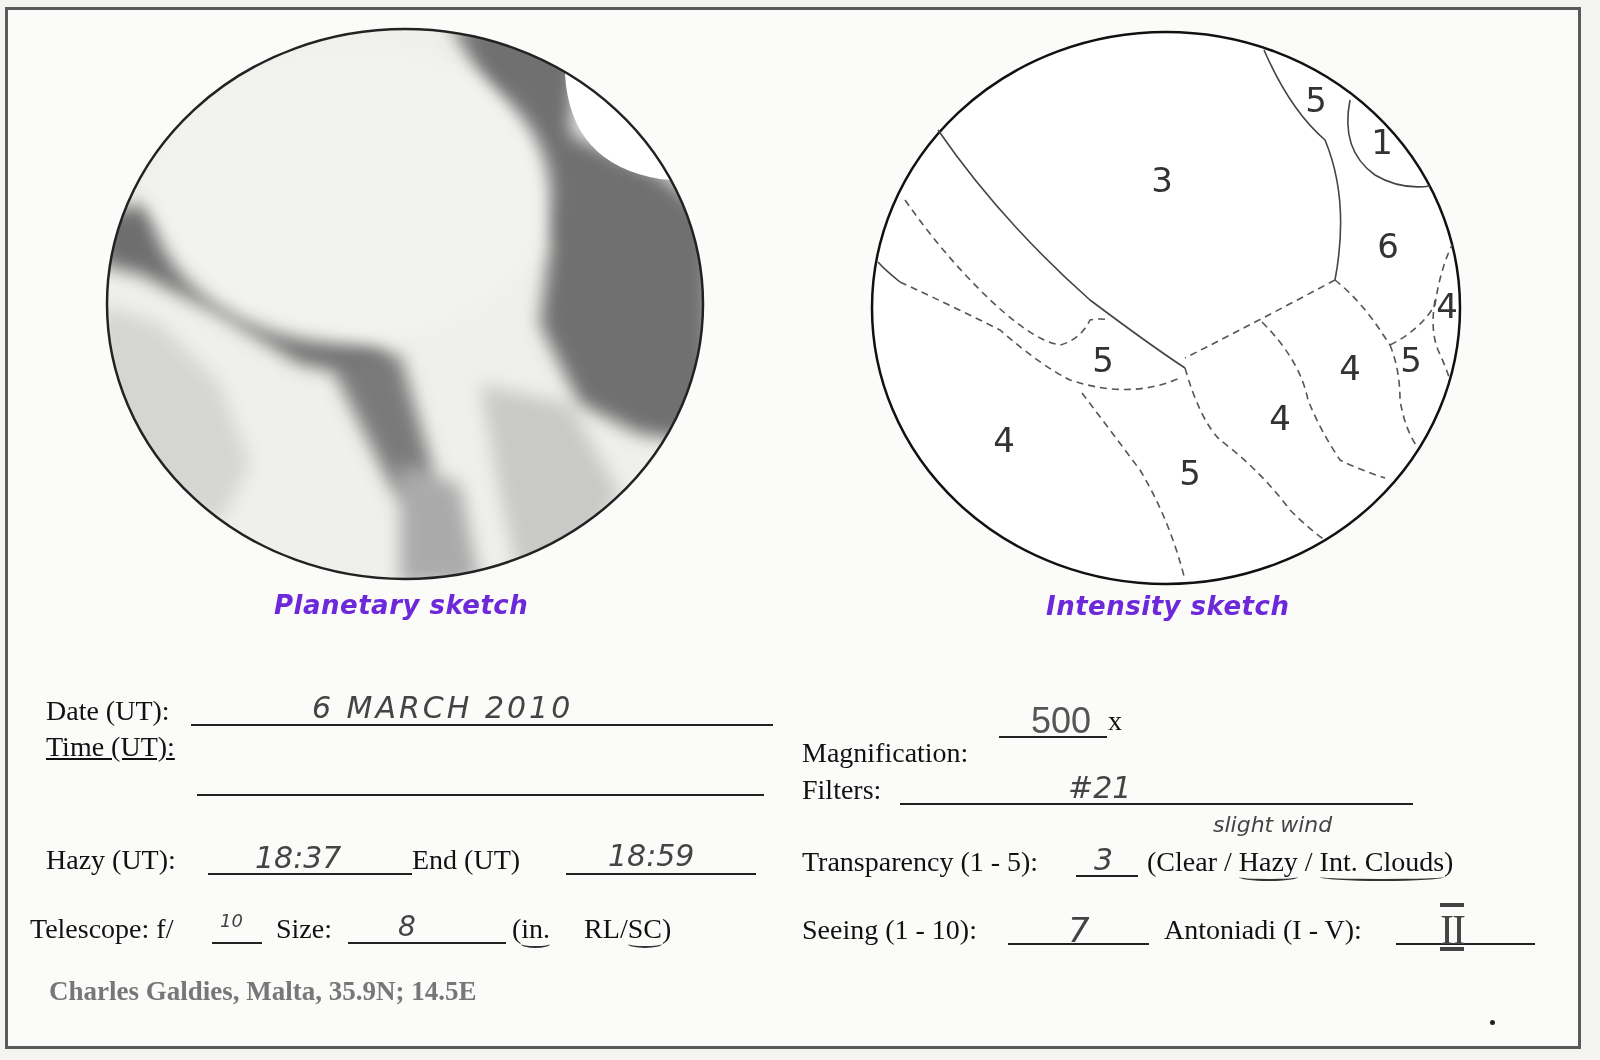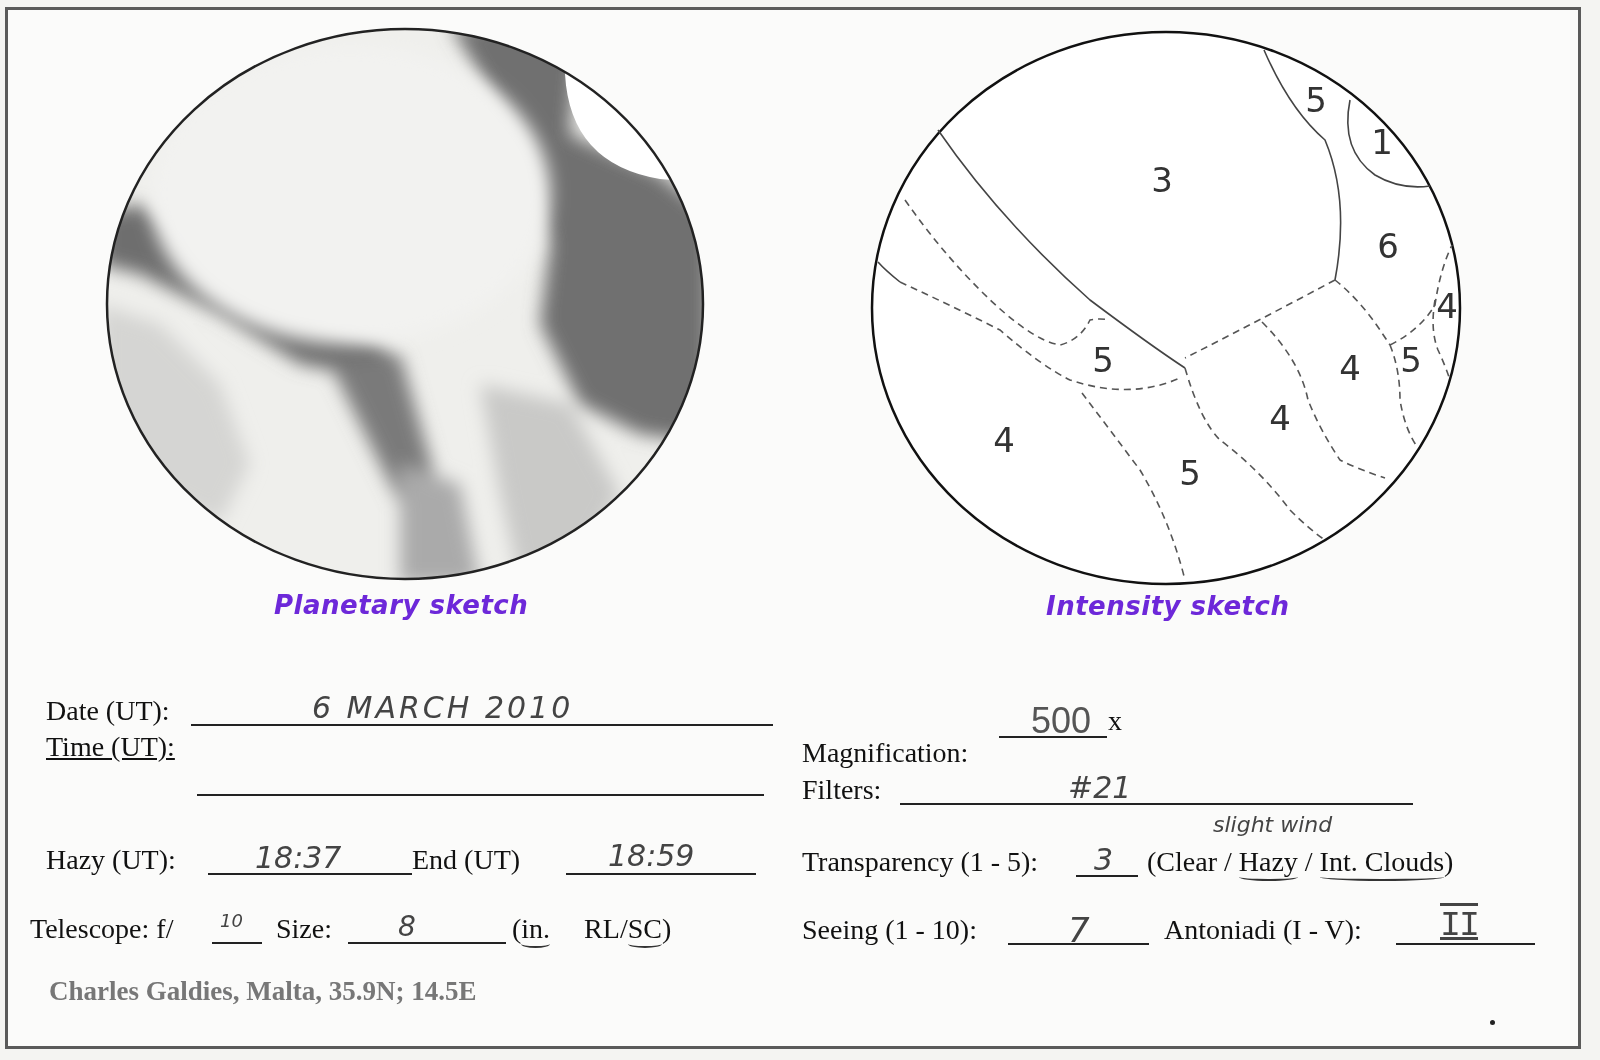--- a/index.html
+++ b/index.html
@@ -131,15 +131,15 @@
 <div class="abs lbl" style="left:1147px;top:846px;">
   <span>(Clear / </span><span class="u">Hazy</span><span> / </span><span class="u">Int. Clouds</span><span>)</span>
 </div>
 
 <div class="abs lbl" style="left:802px;top:914px;">Seeing (1 - 10):</div>
 <div class="line" style="left:1008px;top:943px;width:141px;"></div>
 <div class="hand" style="left:1068px;top:910px;font-size:34px;">7</div>
 
 <div class="abs lbl" style="left:1164px;top:914px;">Antoniadi (I - V):</div>
 <div class="line" style="left:1396px;top:943px;width:139px;"></div>
-<div class="abs" style="left:1440px;top:906px;font-family:Liberation Mono, monospace;font-size:35px;color:#444;letter-spacing:-2px;text-decoration:overline underline;">II</div>
+<div class="abs" style="left:1440px;top:906px;font-family:Liberation Serif, serif;font-size:42px;color:#444;letter-spacing:-2px;text-decoration:overline underline;">II</div>
 
 <div class="abs" style="left:1490px;top:1020px;width:5px;height:5px;border-radius:50%;background:#222;"></div>
 
 </body></html>

